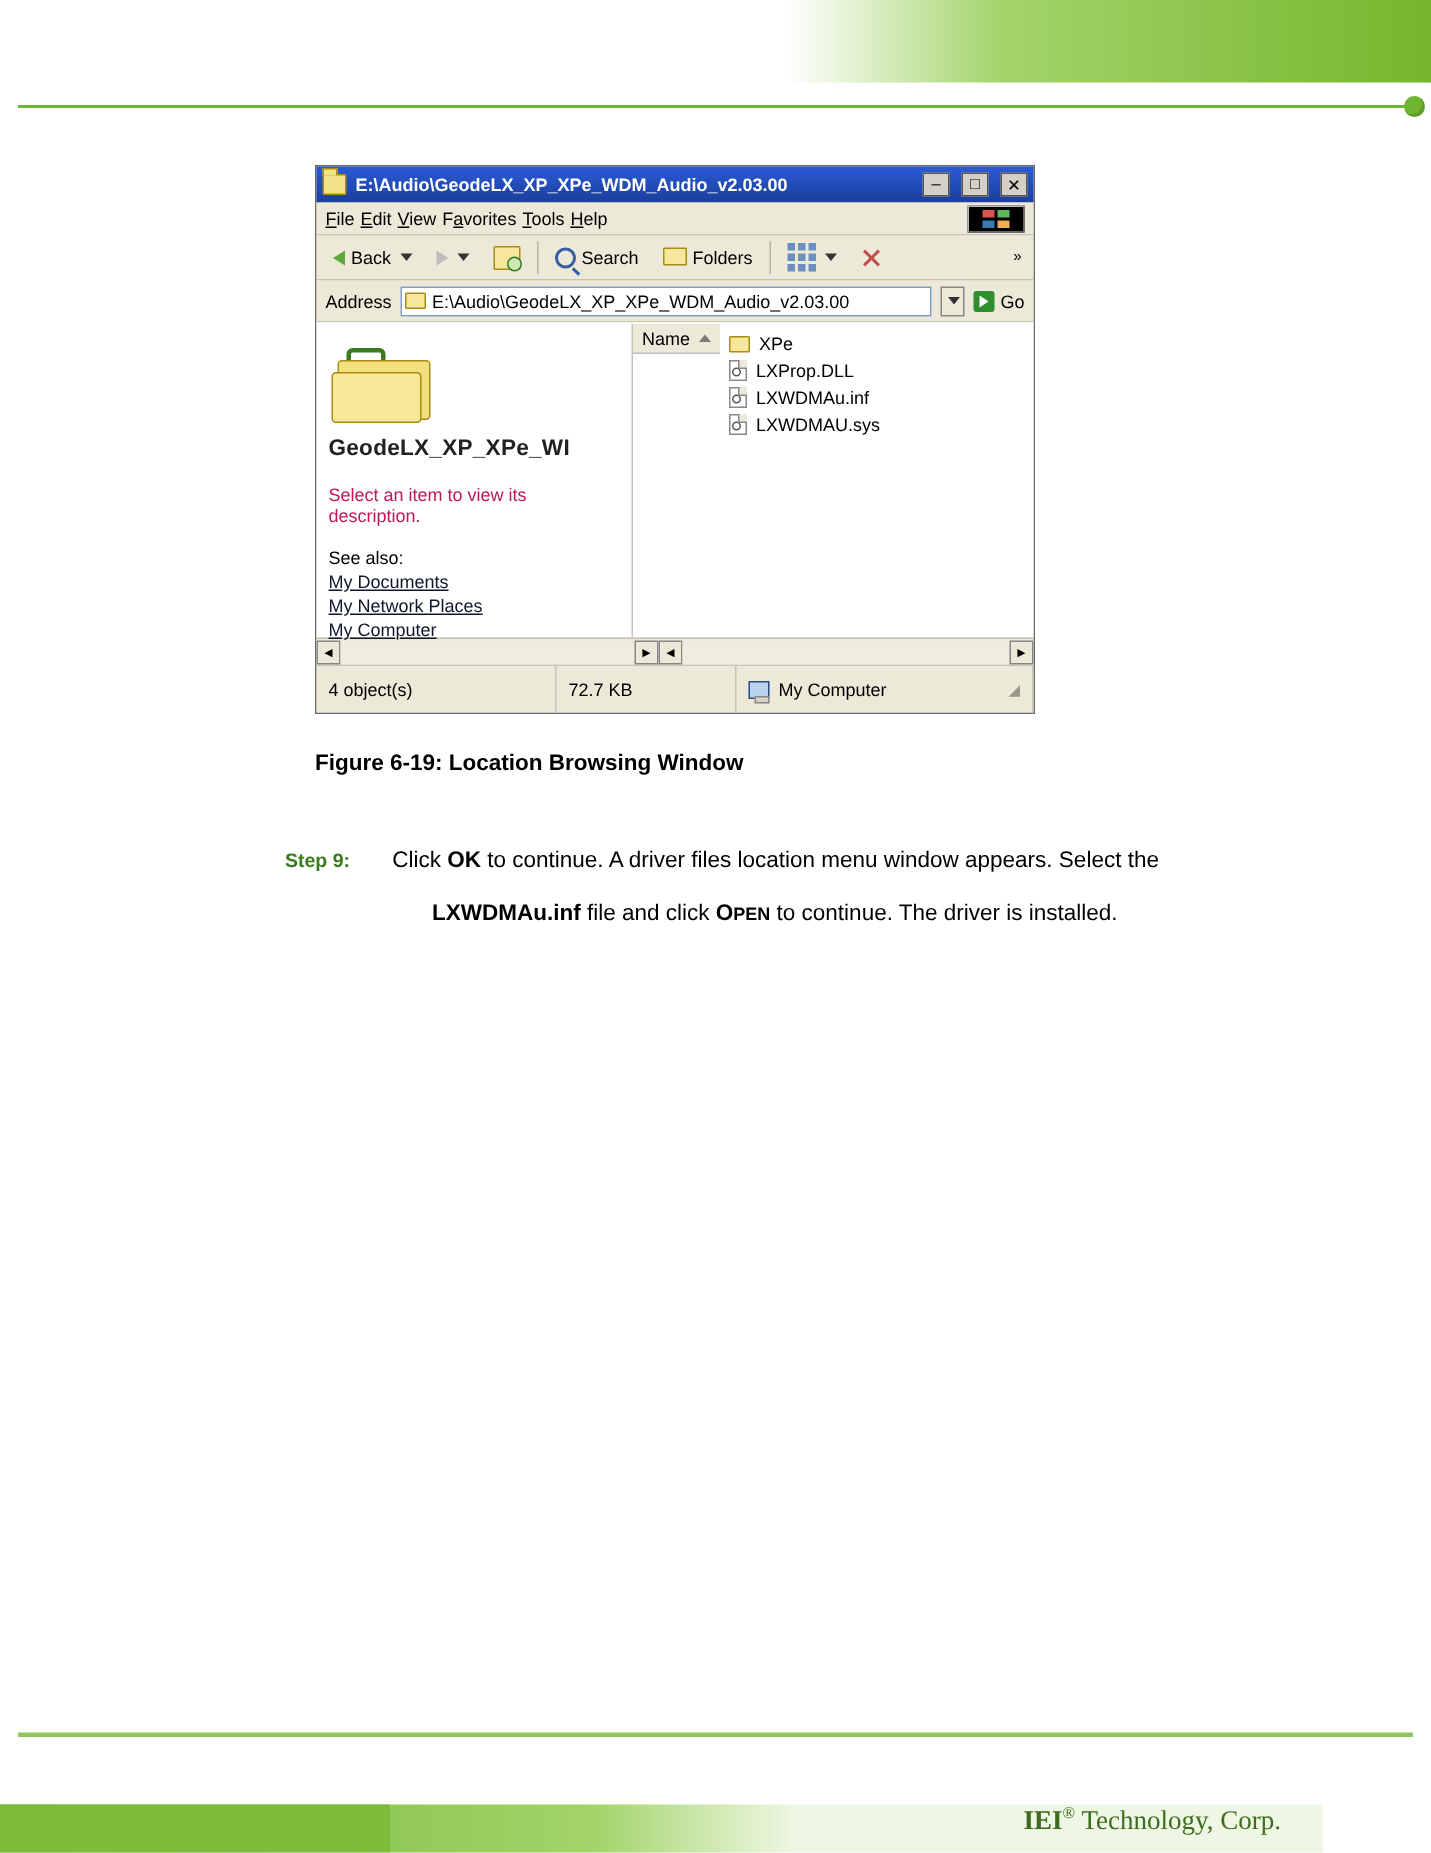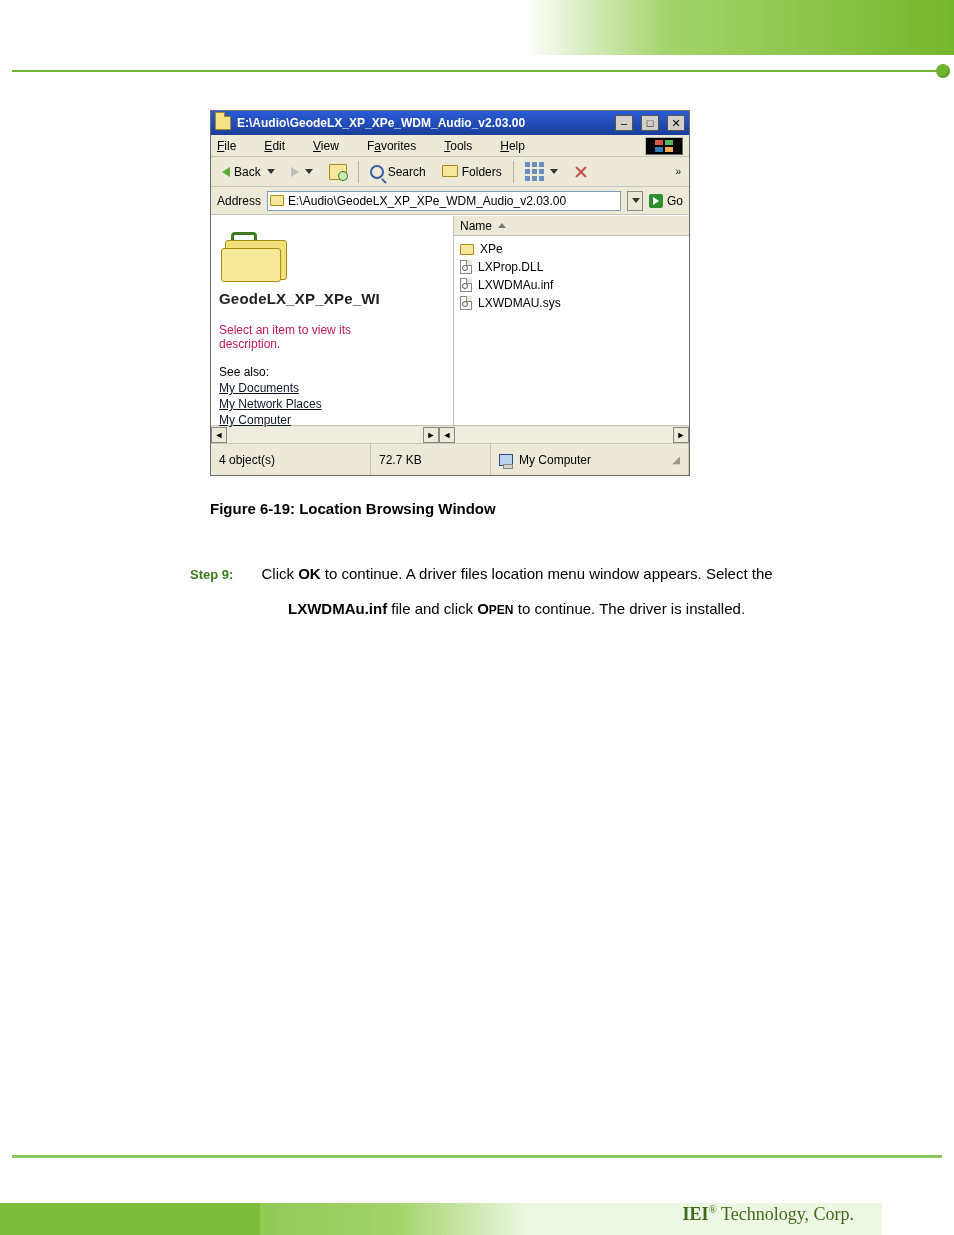--- a/index.html
+++ b/index.html
@@ -73,21 +73,21 @@
     content:""; position:absolute; left:-1px; top:-5px; width:8px; height:4px;
     background:#f3e287; border:1px solid #a88b14; border-bottom:none;
   }
   .titlebar .text { font-weight: bold; font-size: 12px; flex: 1; white-space: nowrap; overflow: hidden; }
   .titlebar .btn {
     width: 18px; height: 16px; background: #d4d0c8; border: 1px solid #555;
     display:flex; align-items:center; justify-content:center; font-size: 11px; color:#000;
     margin-left: 2px;
   }
   .menubar {
-    display:flex; align-items:center; height: 22px; padding: 0 6px; gap: 28px;
+    display:flex; align-items:center; height: 22px; padding: 0 6px; gap: 4px;
     background:#ece9d8; border-bottom: 1px solid #c7c3b6;
   }
   .menubar .m { cursor: default; }
   .menubar .m u { text-decoration: underline; }
   .menubar .logo {
     margin-left: auto; width: 38px; height: 18px; background: #000; border: 1px outset #bbb;
     display:flex; align-items:center; justify-content:center;
   }
   .menubar .logo svg { display:block; }
 
@@ -141,21 +141,21 @@
     width: 70px; height: 50px; position:relative; margin: 6px 0 10px 2px;
   }
   .big-folder .back { position:absolute; left:4px; top:10px; width:62px; height:40px; background:#f3df7b; border:1px solid #a88b14; border-radius:3px;}
   .big-folder .front { position:absolute; left:0; top:18px; width:60px; height:34px; background:#f8e99a; border:1px solid #a88b14; border-radius:3px;}
   .big-folder .green { position:absolute; left:10px; top:2px; width:26px; height:26px; border:3px solid #3c7a1f; border-radius:4px; background:transparent;}
   .pane-title { font-weight:bold; font-size:15px; font-family:Arial; color:#222; letter-spacing:.2px; }
   .desc { margin-top:16px; font-size:12px; color:#be185d;}
   .seealso { margin-top:14px; font-size:12px;}
   .link { color:#0f172a; text-decoration:underline; display:block; margin-top:2px; }
 
-  .right-pane { flex:1; border-left:1px solid #c7c3b6; display:flex; flex-direction:column;margin-left:32px; }
+  .right-pane { flex:1; border-left:1px solid #c7c3b6; display:flex; flex-direction:row; }
   .col-head { height:20px; background:#ece9d8; border-bottom:1px solid #bfbfbf; display:flex; align-items:center; padding:0 6px; gap:6px; font-size:12px;}
   .sort-caret { width:0;height:0;border-left:4px solid transparent;border-right:4px solid transparent;border-bottom:5px solid #7a7a7a;}
   .file-list { padding:4px 6px; font-size:12px;}
   .file-row { display:flex; align-items:center; gap:6px; height:18px;}
   .smfolder { width:14px;height:11px;background:#f6e79c;border:1px solid #a88b14;border-radius:1px;}
   .smpage { width:12px;height:14px;background:#fff;border:1px solid #888;position:relative;}
   .smpage::after{content:"";position:absolute;right:-1px;top:-1px;width:5px;height:5px;background:#ece9d8;border-left:1px solid #888;border-bottom:1px solid #888;}
   .smpage .gear { position:absolute; left:1px; top:4px; width:6px; height:6px; border:1px solid #555; border-radius:50%;}
 
   .hscroll {

